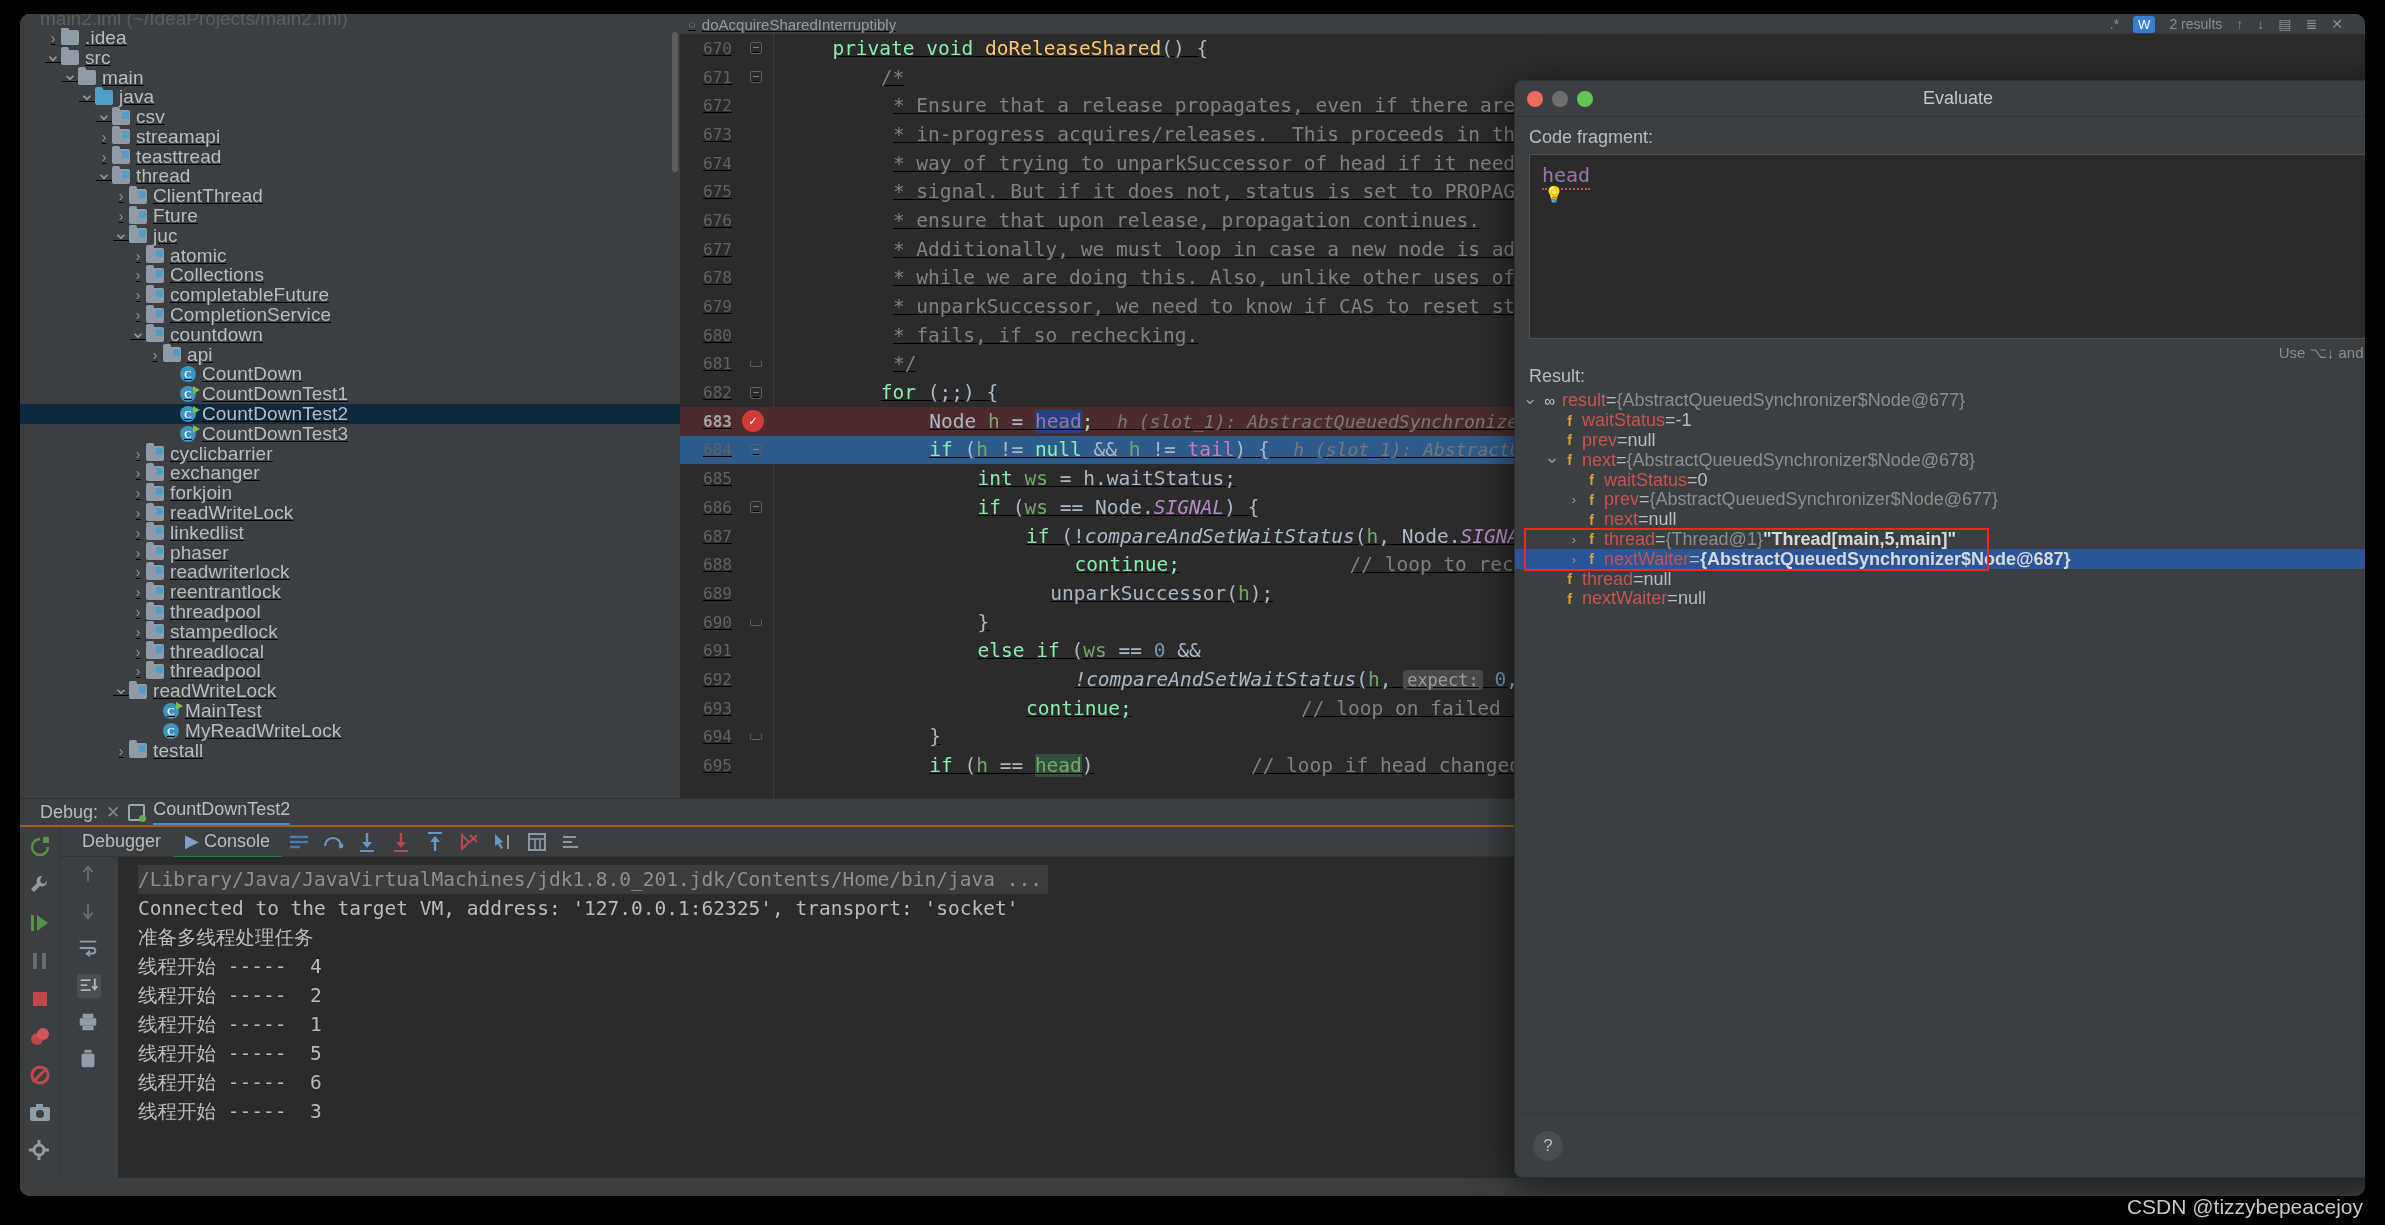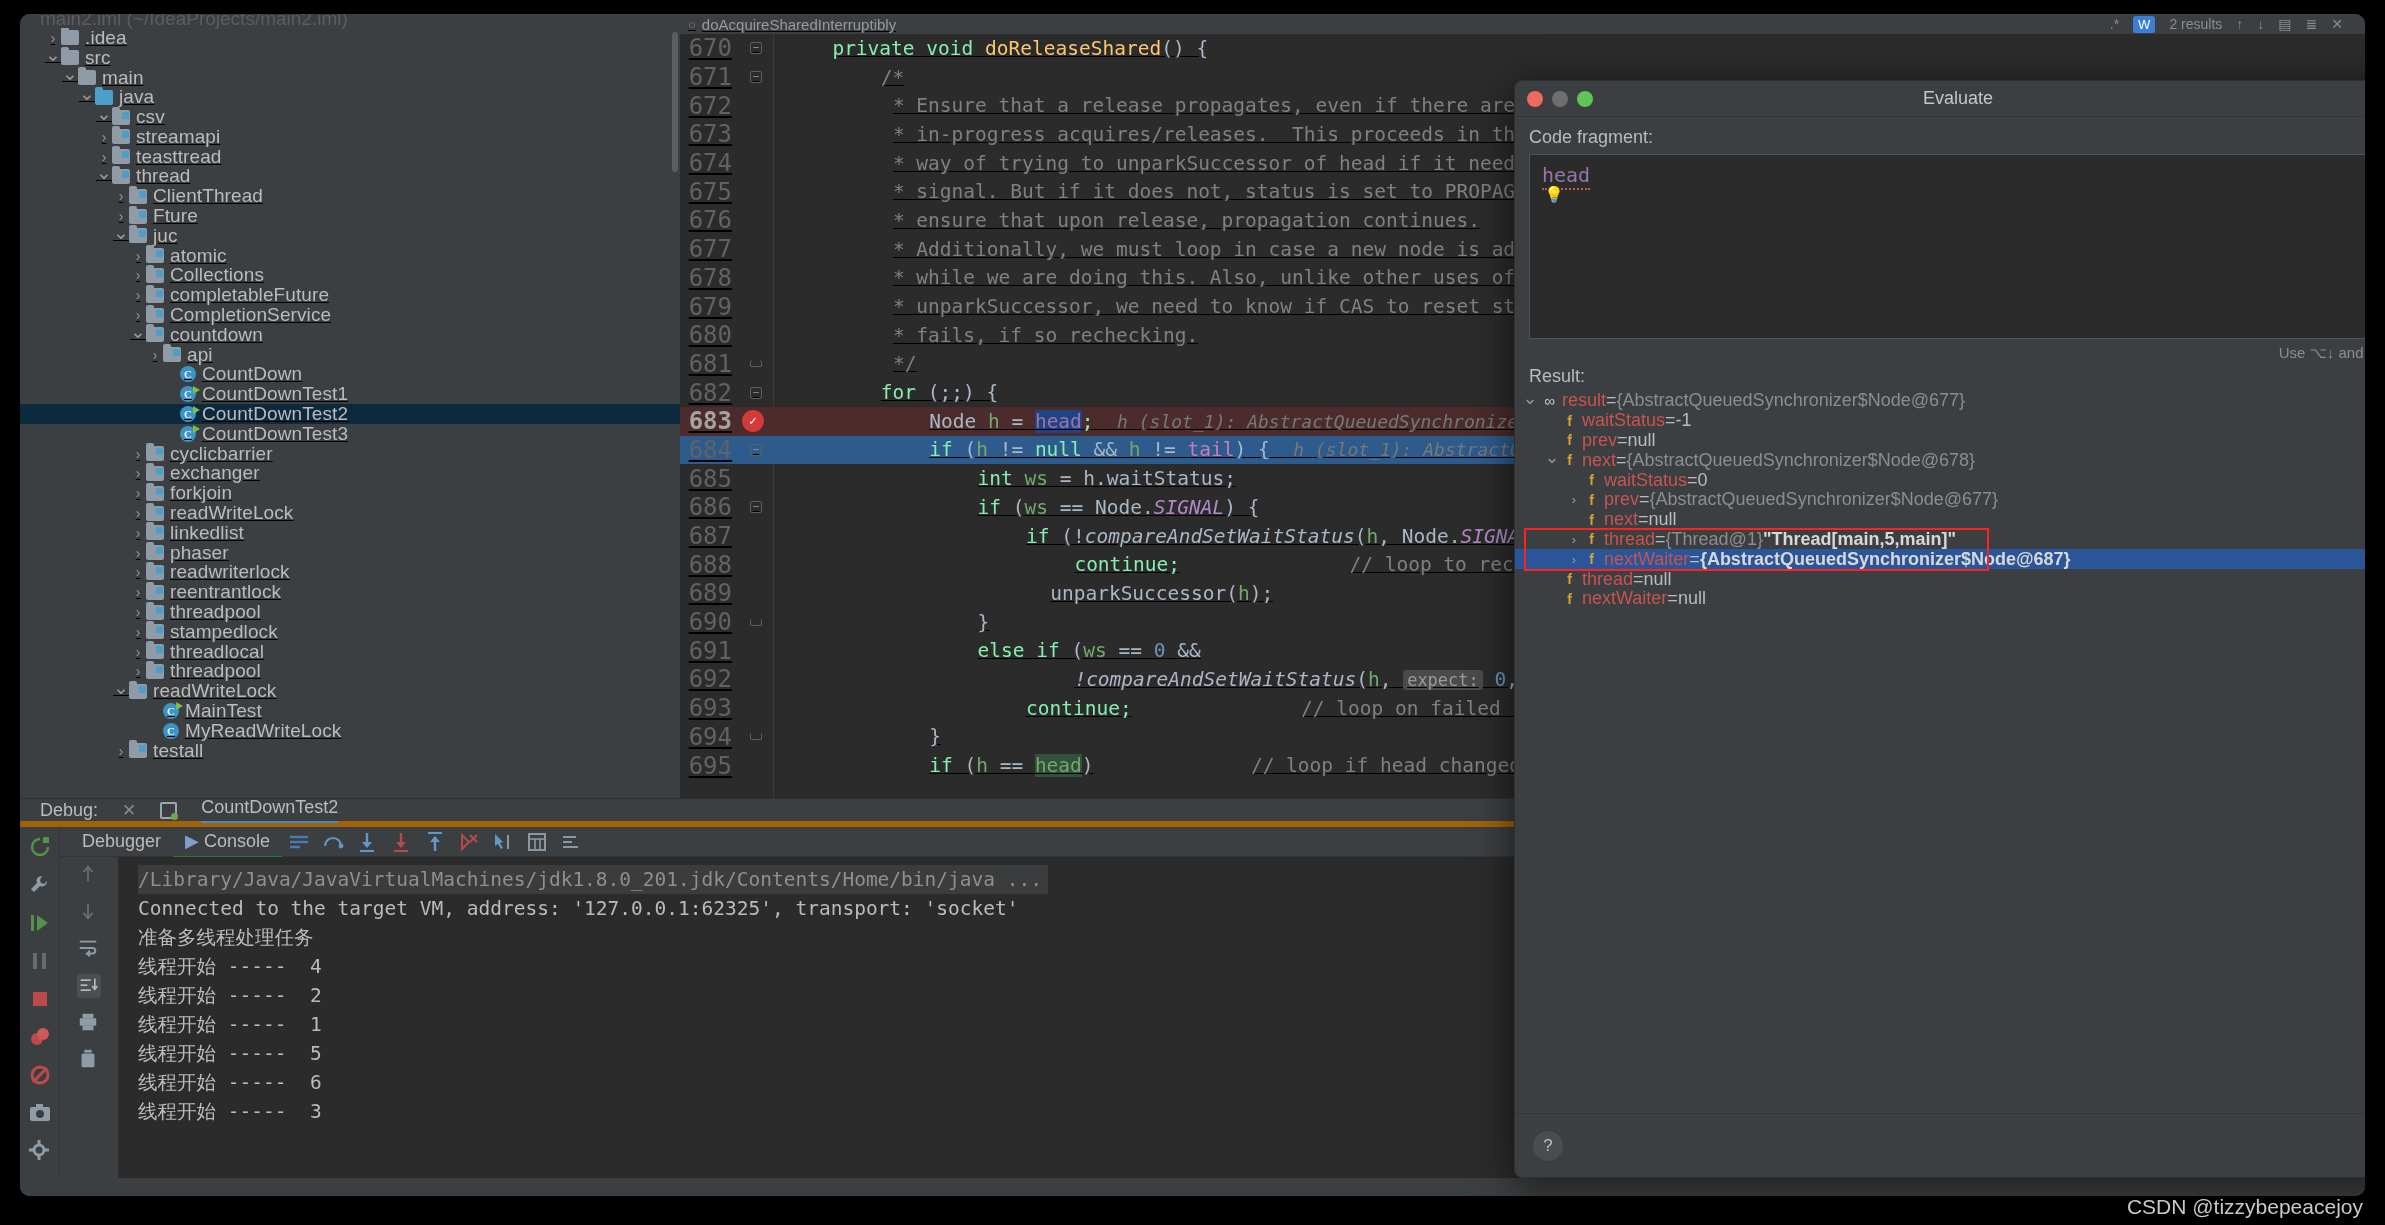--- a/index.html
+++ b/index.html
@@ -103,21 +103,21 @@
   .code-area {
     position:relative; height:764px; background:#2b2b2b;
     font-family:"DejaVu Sans Mono", monospace; font-size:19.5px;
   }
   .code-line {
     height:28.7px; display:flex; align-items:center; white-space:pre;
     position:relative;
   }
   .gutter {
     width:62px; flex:0 0 62px; text-align:right; padding-right:10px;
-    color:#606366; font-size:24px;
+    color:#606366; font-size:16px;
     font-family:"DejaVu Sans Mono", monospace;
   }
   .gutter.cur { color:#a4a3a3; font-weight:bold; }
   .foldcol {
     width:28px; flex:0 0 28px; position:relative;
     display:flex; align-items:center; justify-content:center;
   }
   .fold {
     width:12px; height:12px; border:1px solid #5e6060; color:#8a8a8a;
     font-size:11px; line-height:9px; text-align:center; border-radius:2px;
@@ -165,23 +165,23 @@
   .tb-chip {
     background:#3b7fd4; color:#fff; padding:1px 5px; border-radius:3px; font-size:13px;
   }
 
   
   .debug-panel {
     flex:1; background:#3c3f41; display:flex; flex-direction:column;
     border-top:1px solid #2f3133;
   }
   .debug-title {
-    height:28px; display:flex; align-items:center; gap:24px;
+    height:28px; display:flex; align-items:center; gap:8px;
     padding-left:20px; font-size:18px; color:#bbbbbb;
-    border-bottom:6px solid #a16207;
+    border-bottom:2px solid #a16207;
   }
   .dbg-close { color:#888; font-size:17px; }
   .dbg-run-ico {
     width:17px; height:17px; border:2px solid #9aa7b0; border-radius:2px;
     position:relative;
   }
   .dbg-run-ico::after {
     content:''; position:absolute; right:-3px; bottom:-3px;
     width:7px; height:7px; border-radius:50%; background:#6aa84f;
   }

